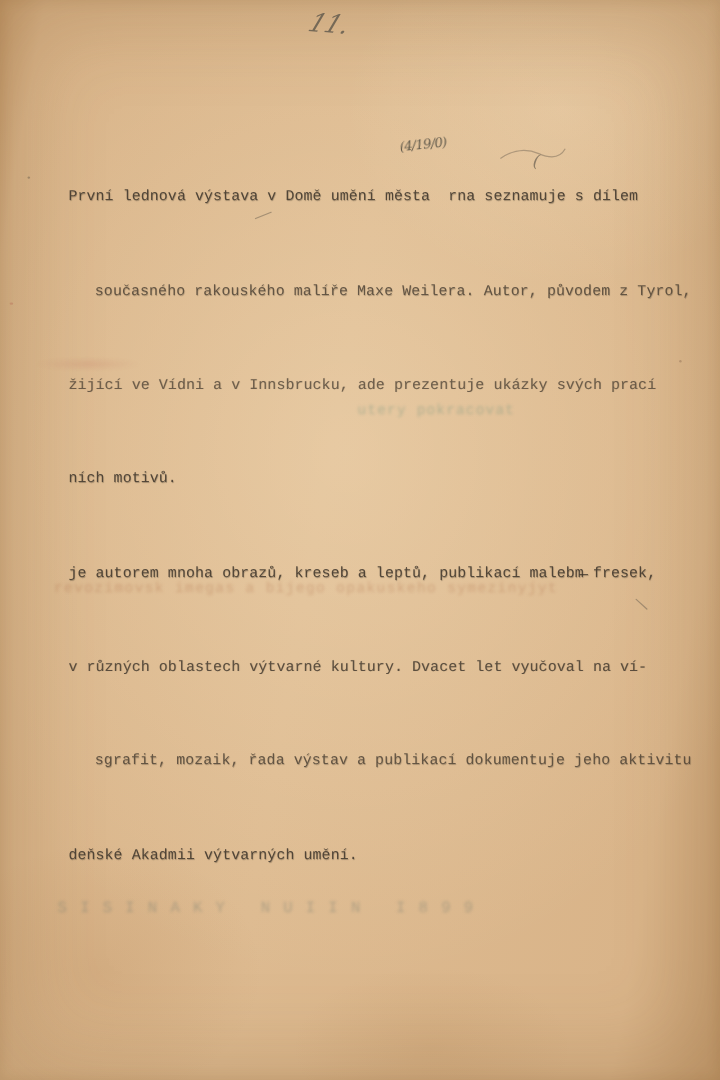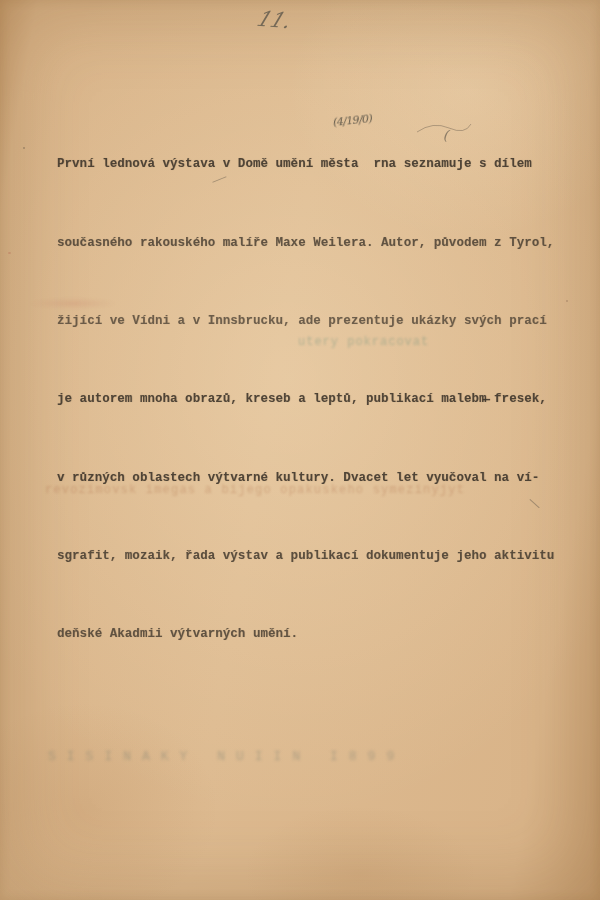--- a/index.html
+++ b/index.html
@@ -21,22 +21,22 @@
       inset 0 0 10px 2px rgba(125,80,35,0.12);
   }
   
   .typed{
     position:absolute;left:57px;top:99px;width:520px;
     font-size:12.4px;line-height:26.12px;white-space:pre;
     color:rgba(64,55,44,0.86);
     text-shadow:0.4px 0.4px 0.7px rgba(70,60,45,0.40);
     letter-spacing:0.1px;
   }
-  .typed div{height:26.12px;font-weight:bold;}
-  .typed div:nth-child(5n+2){opacity:0.88;}
+  .typed div{height:26.12px;}
+  .typed div:nth-child(5n+2){opacity:0.88;margin-left:22px;}
   .typed div:nth-child(7n+3){opacity:0.80;}
   .typed div:nth-child(6n){opacity:0.92;}
   
   .pencil{
     position:absolute;color:rgba(104,94,80,0.88);
     font-family:"DejaVu Serif",serif;font-style:italic;
   }
   .page-num{left:258px;top:8px;font-size:21px;transform:skewX(-18deg) rotate(4deg);}
   .scribble{
     left:333px;top:114px;font-size:11px;letter-spacing:-0.6px;
@@ -76,20 +76,21 @@
 
 <main>
   <div class="paper"></div>
 
   <div class="pencil page-num">11.</div>
 
   <div class="typed">
     <div>První lednová výstava v Domě umění města  rna seznamuje s dílem</div>
     <div>současného rakouského malíře Maxe Weilera. Autor, původem z Tyrol,</div>
     <div>žijící ve Vídni a v Innsbrucku, ade prezentuje ukázky svých prací</div>
+    <div>ních motivů.</div>
     <div>je autorem mnoha obrazů, kreseb a leptů, publikací malebm̶ fresek,</div>
     <div>v různých oblastech výtvarné kultury. Dvacet let vyučoval na ví-</div>
     <div>sgrafit, mozaik, řada výstav a publikací dokumentuje jeho aktivitu</div>
     <div>deňské Akadmii výtvarných umění.</div>
     
     
     
     
     
     

